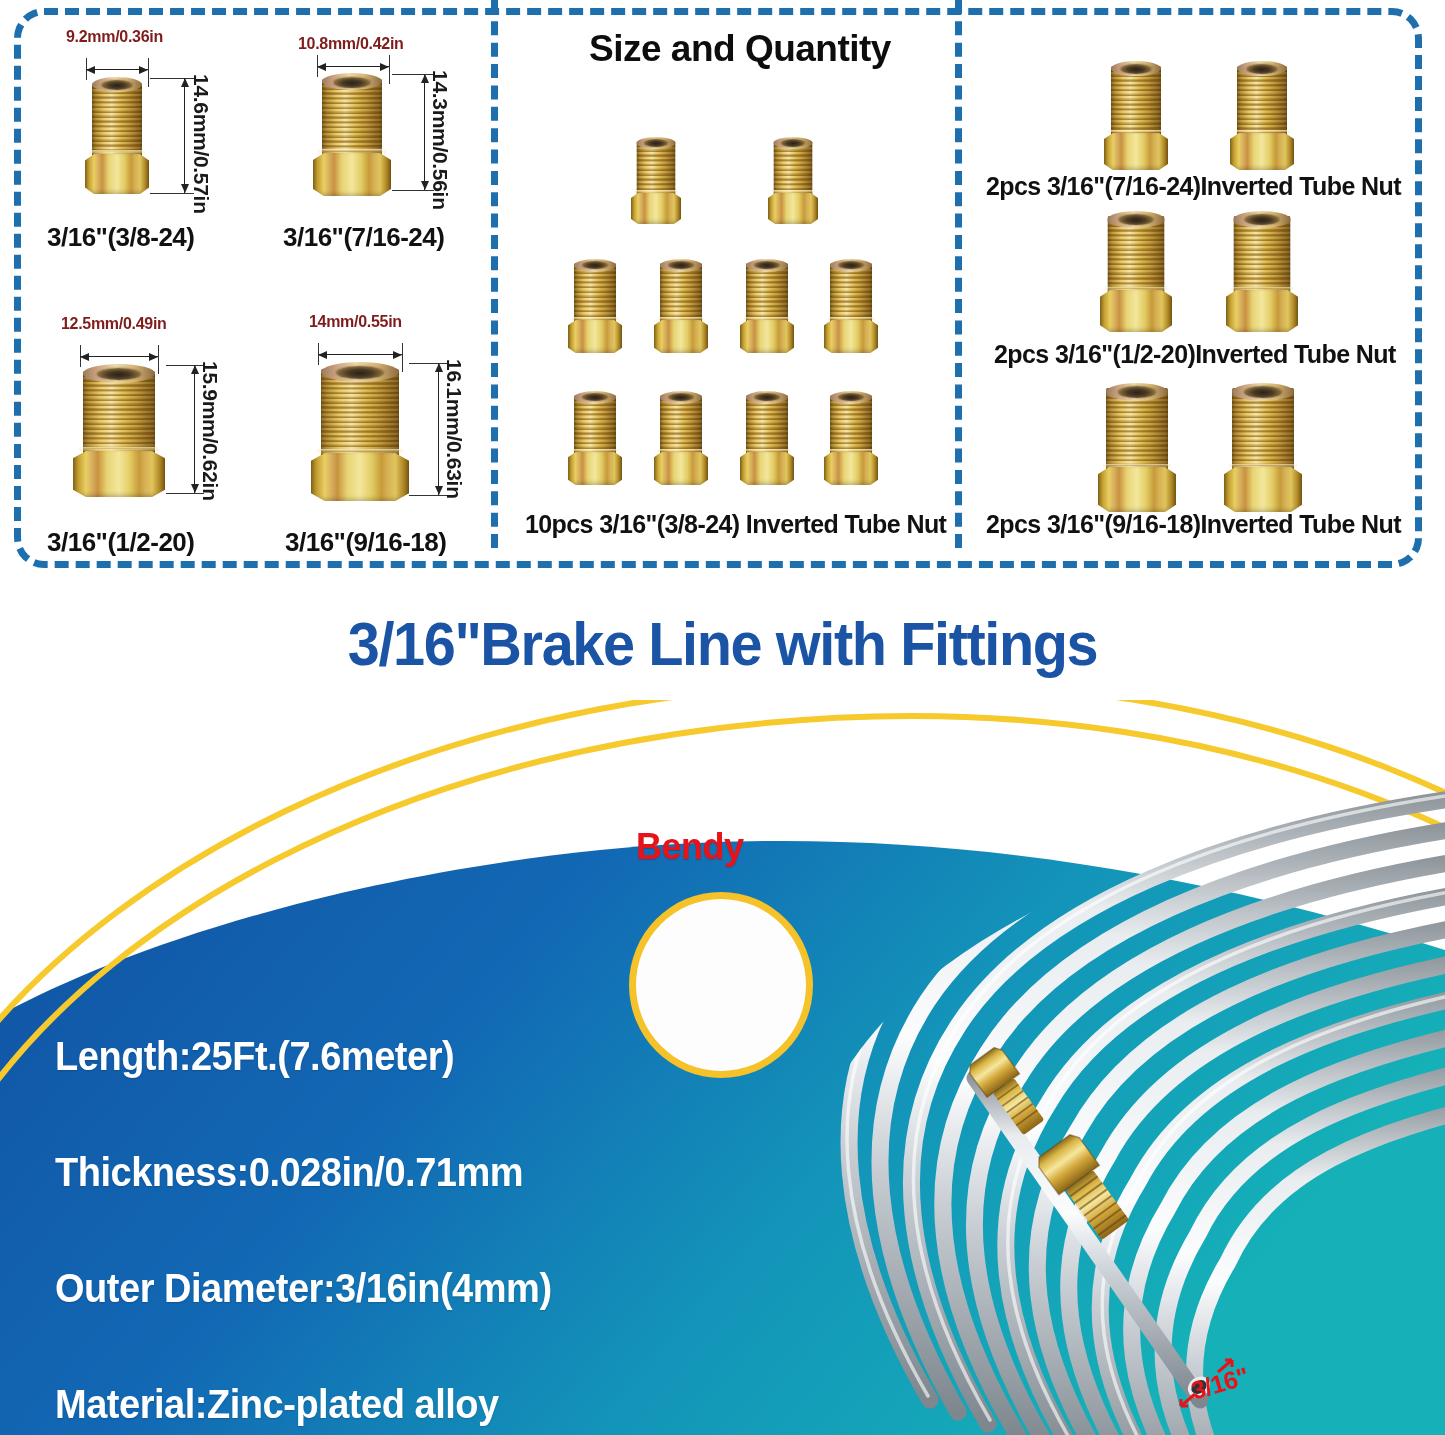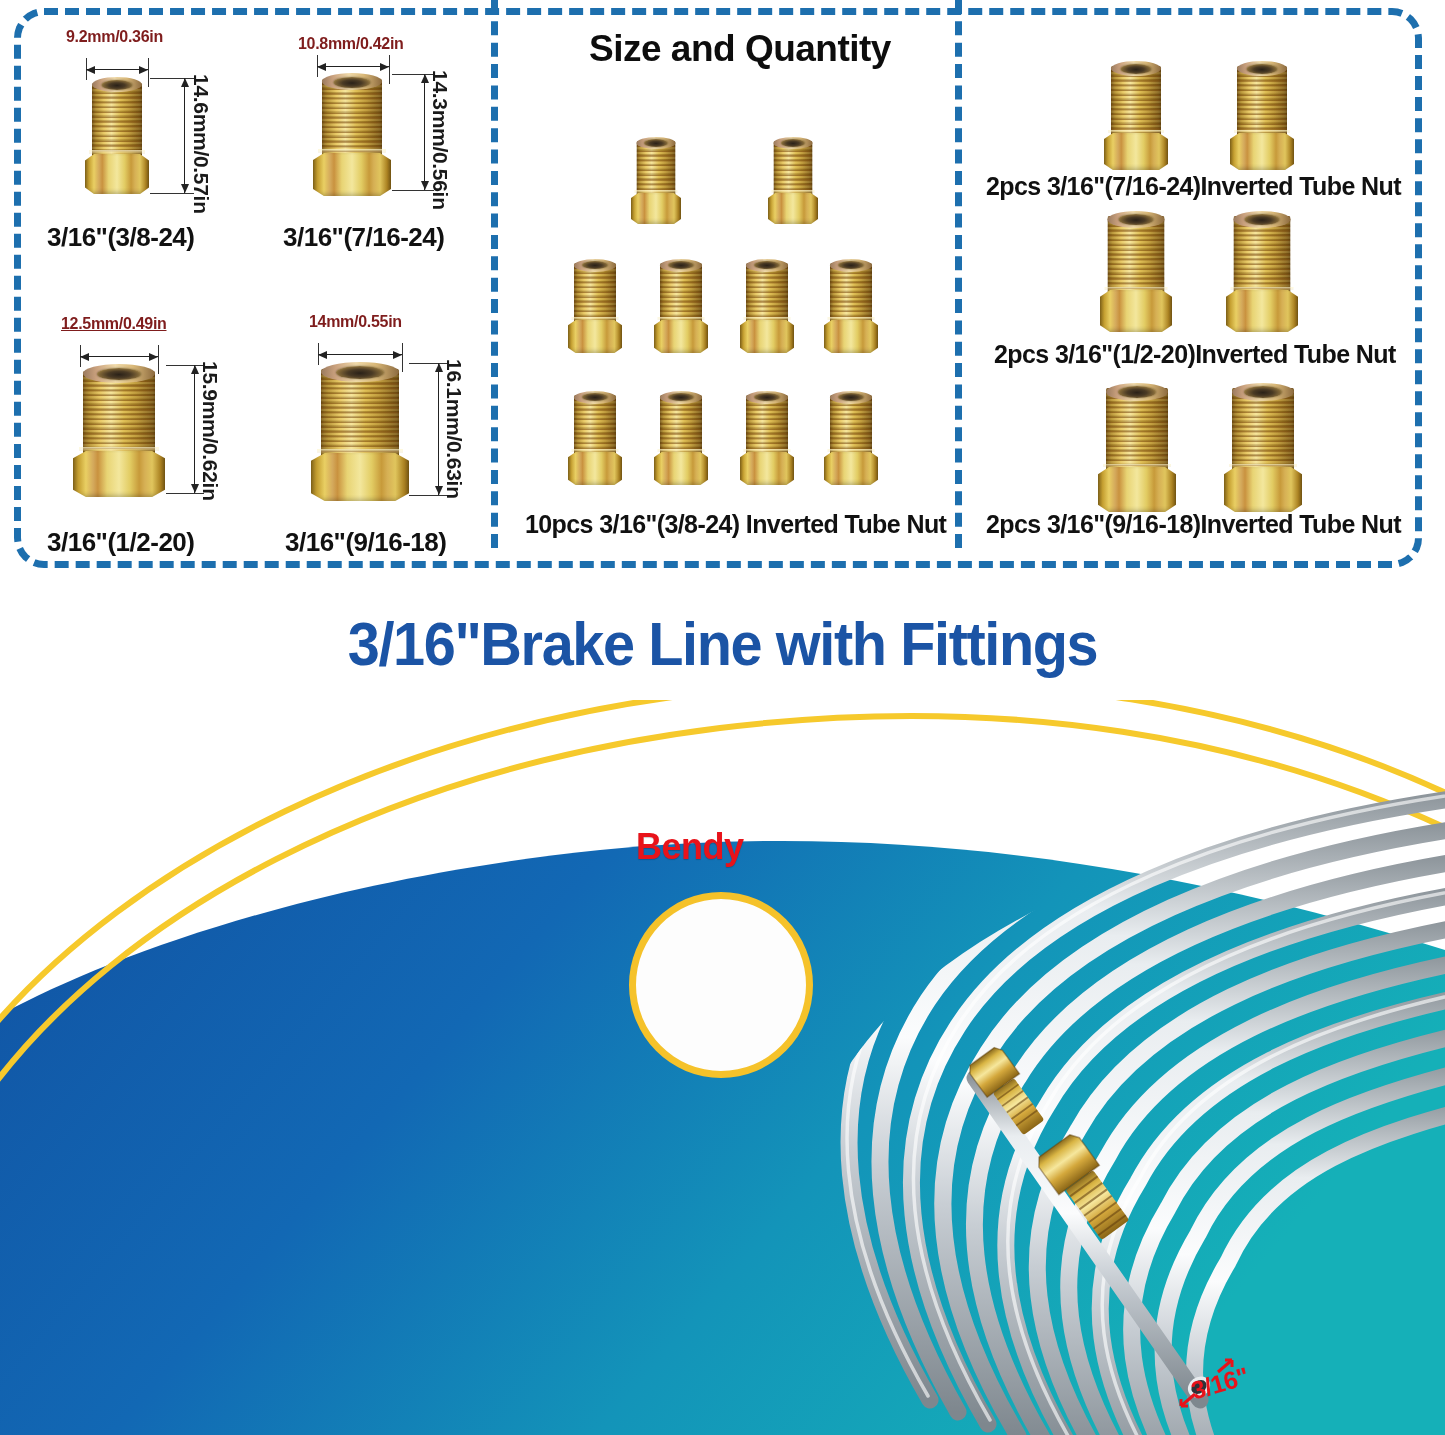--- a/index.html
+++ b/index.html
@@ -227,21 +227,21 @@
     </div>
 
     <div class="ext-h" style="left:392px; top:74px; width:42px;"></div>
     <div class="ext-h" style="left:392px; top:190px; width:42px;"></div>
     <div class="vdim" style="left:424px; top:74px; height:116px;"></div>
     <div class="dim-side-label" style="left:452px; top:70px;">14.3mm/0.56in</div>
     <div class="thread-label" style="left:283px; top:222px;">3/16"(7/16-24)</div>
   </div>
 
   <div class="dim-cell" style="left:0;top:0;">
-    <div class="dim-top-label" style="left:61px; top:315px;text-decoration:underline;">12.5mm/0.49in</div>
+    <div class="dim-top-label" style="left:61px; top:315px;">12.5mm/0.49in</div>
     <div class="ext-v" style="left:80px; top:345px; height:22px;"></div>
     <div class="ext-v" style="left:158px; top:345px; height:22px;"></div>
     <div class="hdim" style="left:80px; top:356px; width:78px;"></div>
     <div class="ext-v" style="left:158px; top:356px; height:18px;"></div>
 
     <div class="nut" style="left:73px; top:363px; width:92px; height:134px;">
       <div class="barrel" style="width:72px; height:94px; top:8px;"></div>
       <div class="bore-rim" style="width:72px; height:19px; top:1px;"></div>
       <div class="bore" style="width:44px; height:12px; top:5px;"></div>
       <div class="hex" style="width:92px; height:46px;"></div>
@@ -521,17 +521,23 @@
           <path d="M 612,341 C 680,295 792,303 842,343"></path>
           <path d="M 616,383 C 684,337 794,345 844,385"></path>
         </g>
       </g>
     </svg>
 
     <div class="bendy-circle"></div>
 
     <div class="bendy-label">Bendy</div>
 
+    <div class="spec-list">
+      <div class="spec-line">Length:25Ft.(7.6meter)</div>
+      <div class="spec-line">Thickness:0.028in/0.71mm</div>
+      <div class="spec-line">Outer Diameter:3/16in(4mm)</div>
+      <div class="spec-line">Material:Zinc-plated alloy</div>
+    </div>
   </div>
 
   <div class="od-label">3/16"</div>
 
 </div>
 
 </body></html>

